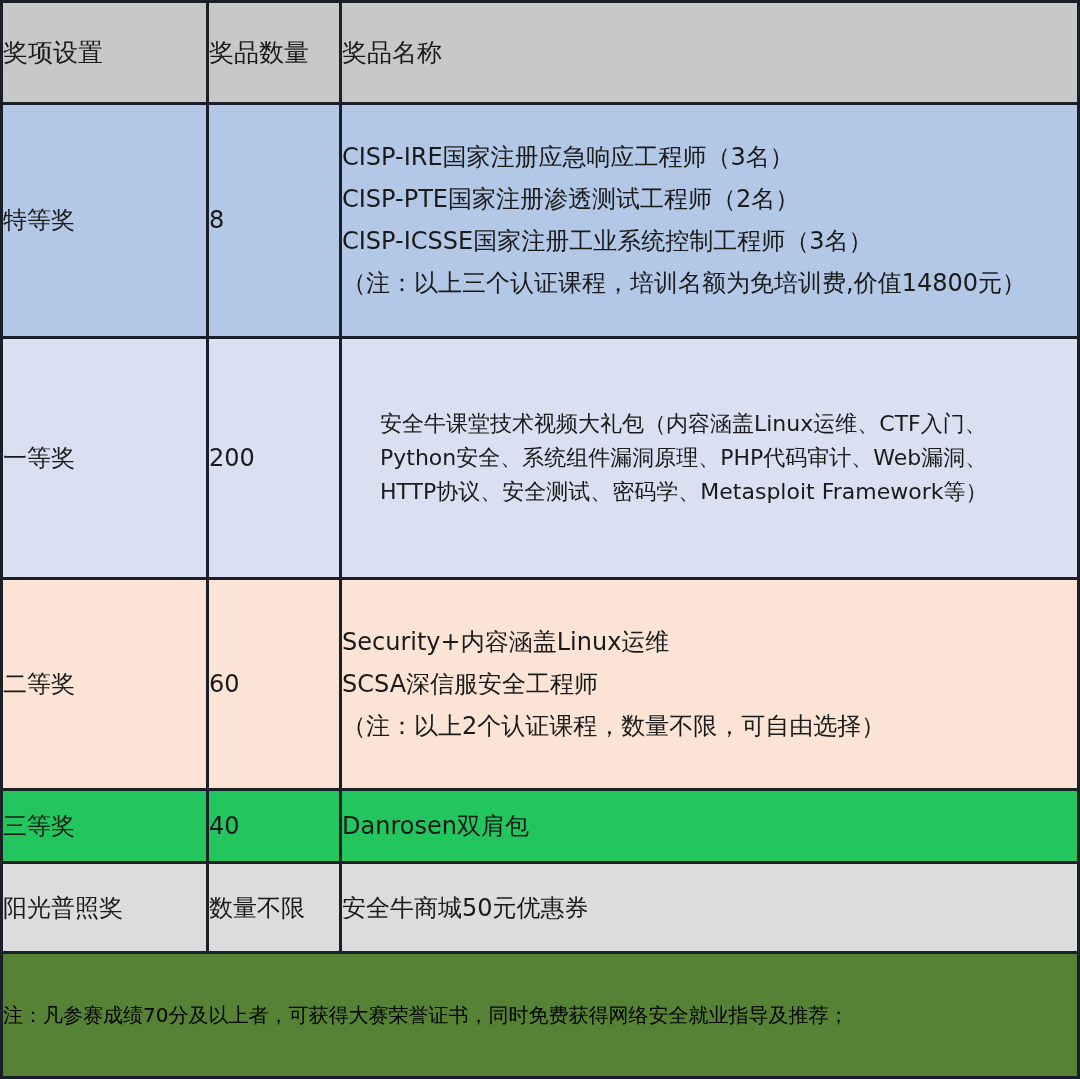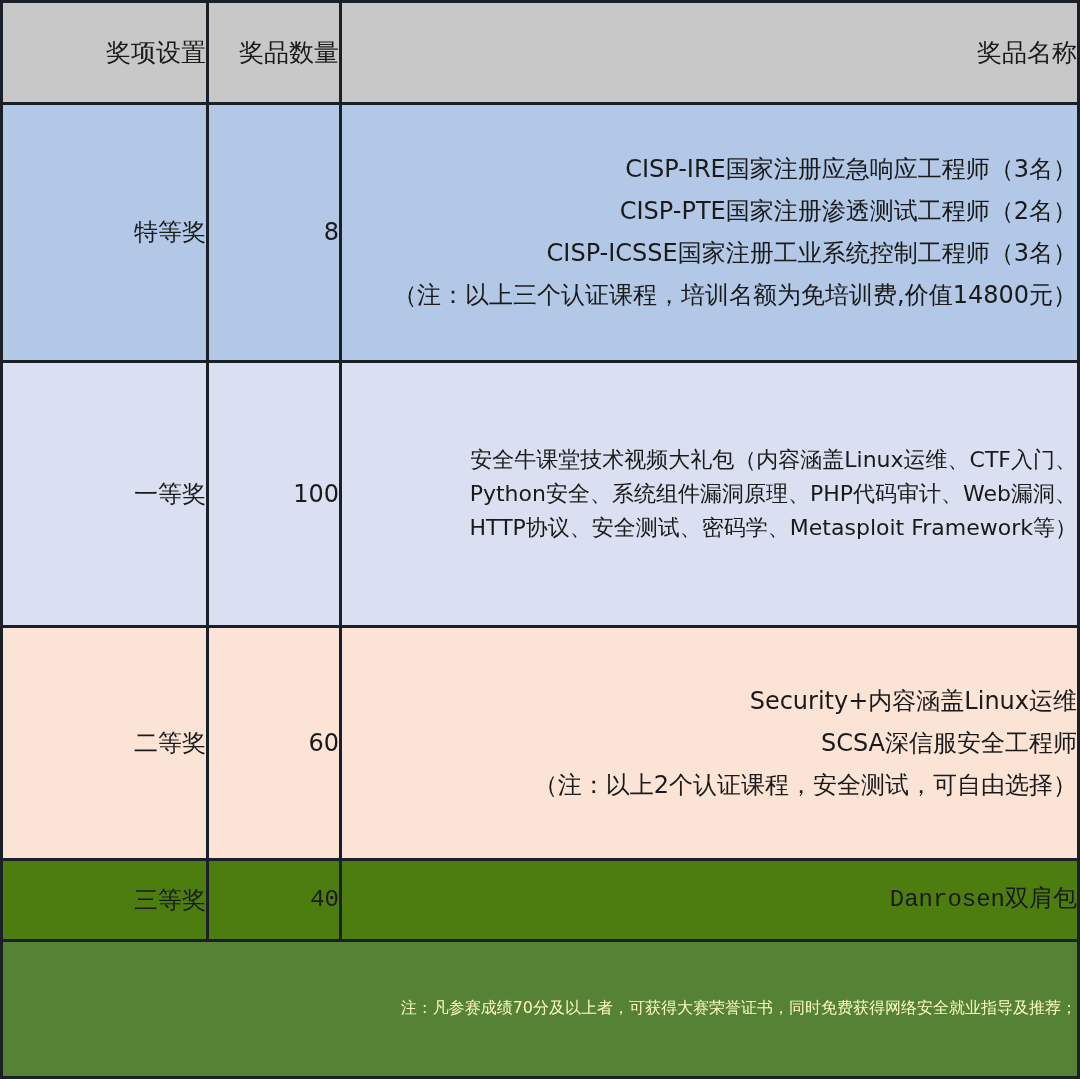--- a/index.html
+++ b/index.html
@@ -1,25 +1,25 @@
 <!DOCTYPE html>
 <html><head>
 <meta charset="utf-8">
 <style>
   html, body { margin:0; padding:0; background:#1b2028; }
   body { width:1080px; height:1079px; overflow:hidden; font-family:"DejaVu Sans","Liberation Sans",sans-serif; color:#1a1a1a; }
   table.prize-table { border-collapse:collapse; width:1080px; height:1079px; table-layout:fixed; }
-  table.prize-table td, table.prize-table th { border:3px solid #1b2028; text-align:right; vertical-align:middle; font-weight:normal; padding:0; }
+  table.prize-table td, table.prize-table th { border:3px solid #1b2028; text-align:left; vertical-align:middle; font-weight:normal; padding:0; }
   .c1 { width:206px; } .c2 { width:133px; }
   th { font-size:25px; background:#c8c8c8; }
   td { font-size:24px; }
   .lines div { line-height:42px; font-size:24px; }
   .lines-left { text-align:left; padding-left:38px !important; }
   .lines-left div { line-height:34px; font-size:22px; }
-  .note-row td { color:#fef9c3; font-size:16px; }
+  .note-row td { color:#000000; font-size:20px; }
 </style>
 </head>
 <body>
 
 <table class="prize-table">
   <colgroup>
       <col class="c1">
       <col class="c2">
       <col>
     </colgroup>
@@ -36,40 +36,47 @@
         <td>8</td>
         <td class="lines">
           <div>CISP-IRE国家注册应急响应工程师（3名）</div>
           <div>CISP-PTE国家注册渗透测试工程师（2名）</div>
           <div>CISP-ICSSE国家注册工业系统控制工程师（3名）</div>
           <div>（注：以上三个认证课程，培训名额为免培训费,价值14800元）</div>
         </td>
       </tr>
       <tr style="height: 203px; background: rgb(218, 224, 242);">
         <td>一等奖</td>
-        <td>100</td>
+        <td>200</td>
         <td class="lines-left">
           <div>安全牛课堂技术视频大礼包（内容涵盖Linux运维、CTF入门、</div>
           <div>Python安全、系统组件漏洞原理、PHP代码审计、Web漏洞、</div>
           <div>HTTP协议、安全测试、密码学、Metasploit Framework等）</div>
         </td>
       </tr>
       <tr style="height: 178px; background: rgb(251, 228, 214);">
         <td>二等奖</td>
         <td>60</td>
         <td class="lines">
           <div>Security+内容涵盖Linux运维</div>
           <div>SCSA深信服安全工程师</div>
-          <div>（注：以上2个认证课程，安全测试，可自由选择）</div>
+          <div>（注：以上2个认证课程，数量不限，可自由选择）</div>
         </td>
       </tr>
-      <tr style="height: 62px; background: #4d7c0f; font-family: Liberation Mono, monospace;">
+      <tr style="height: 62px; background: #22c55e;">
         <td>三等奖</td>
         <td>40</td>
         <td class="lines">
           <div>Danrosen双肩包</div>
+        </td>
+      </tr>
+      <tr style="height: 76px; background: rgb(220, 220, 220);">
+        <td>阳光普照奖</td>
+        <td>数量不限</td>
+        <td class="lines">
+          <div>安全牛商城50元优惠券</div>
         </td>
       </tr>
       <tr class="note-row" style="height: 105px;">
         <td colspan="3" style="background: rgb(85, 130, 52);">注：凡参赛成绩70分及以上者，可获得大赛荣誉证书，同时免费获得网络安全就业指导及推荐；</td>
       </tr>
     </tbody>
 </table>
 
 </body></html>

